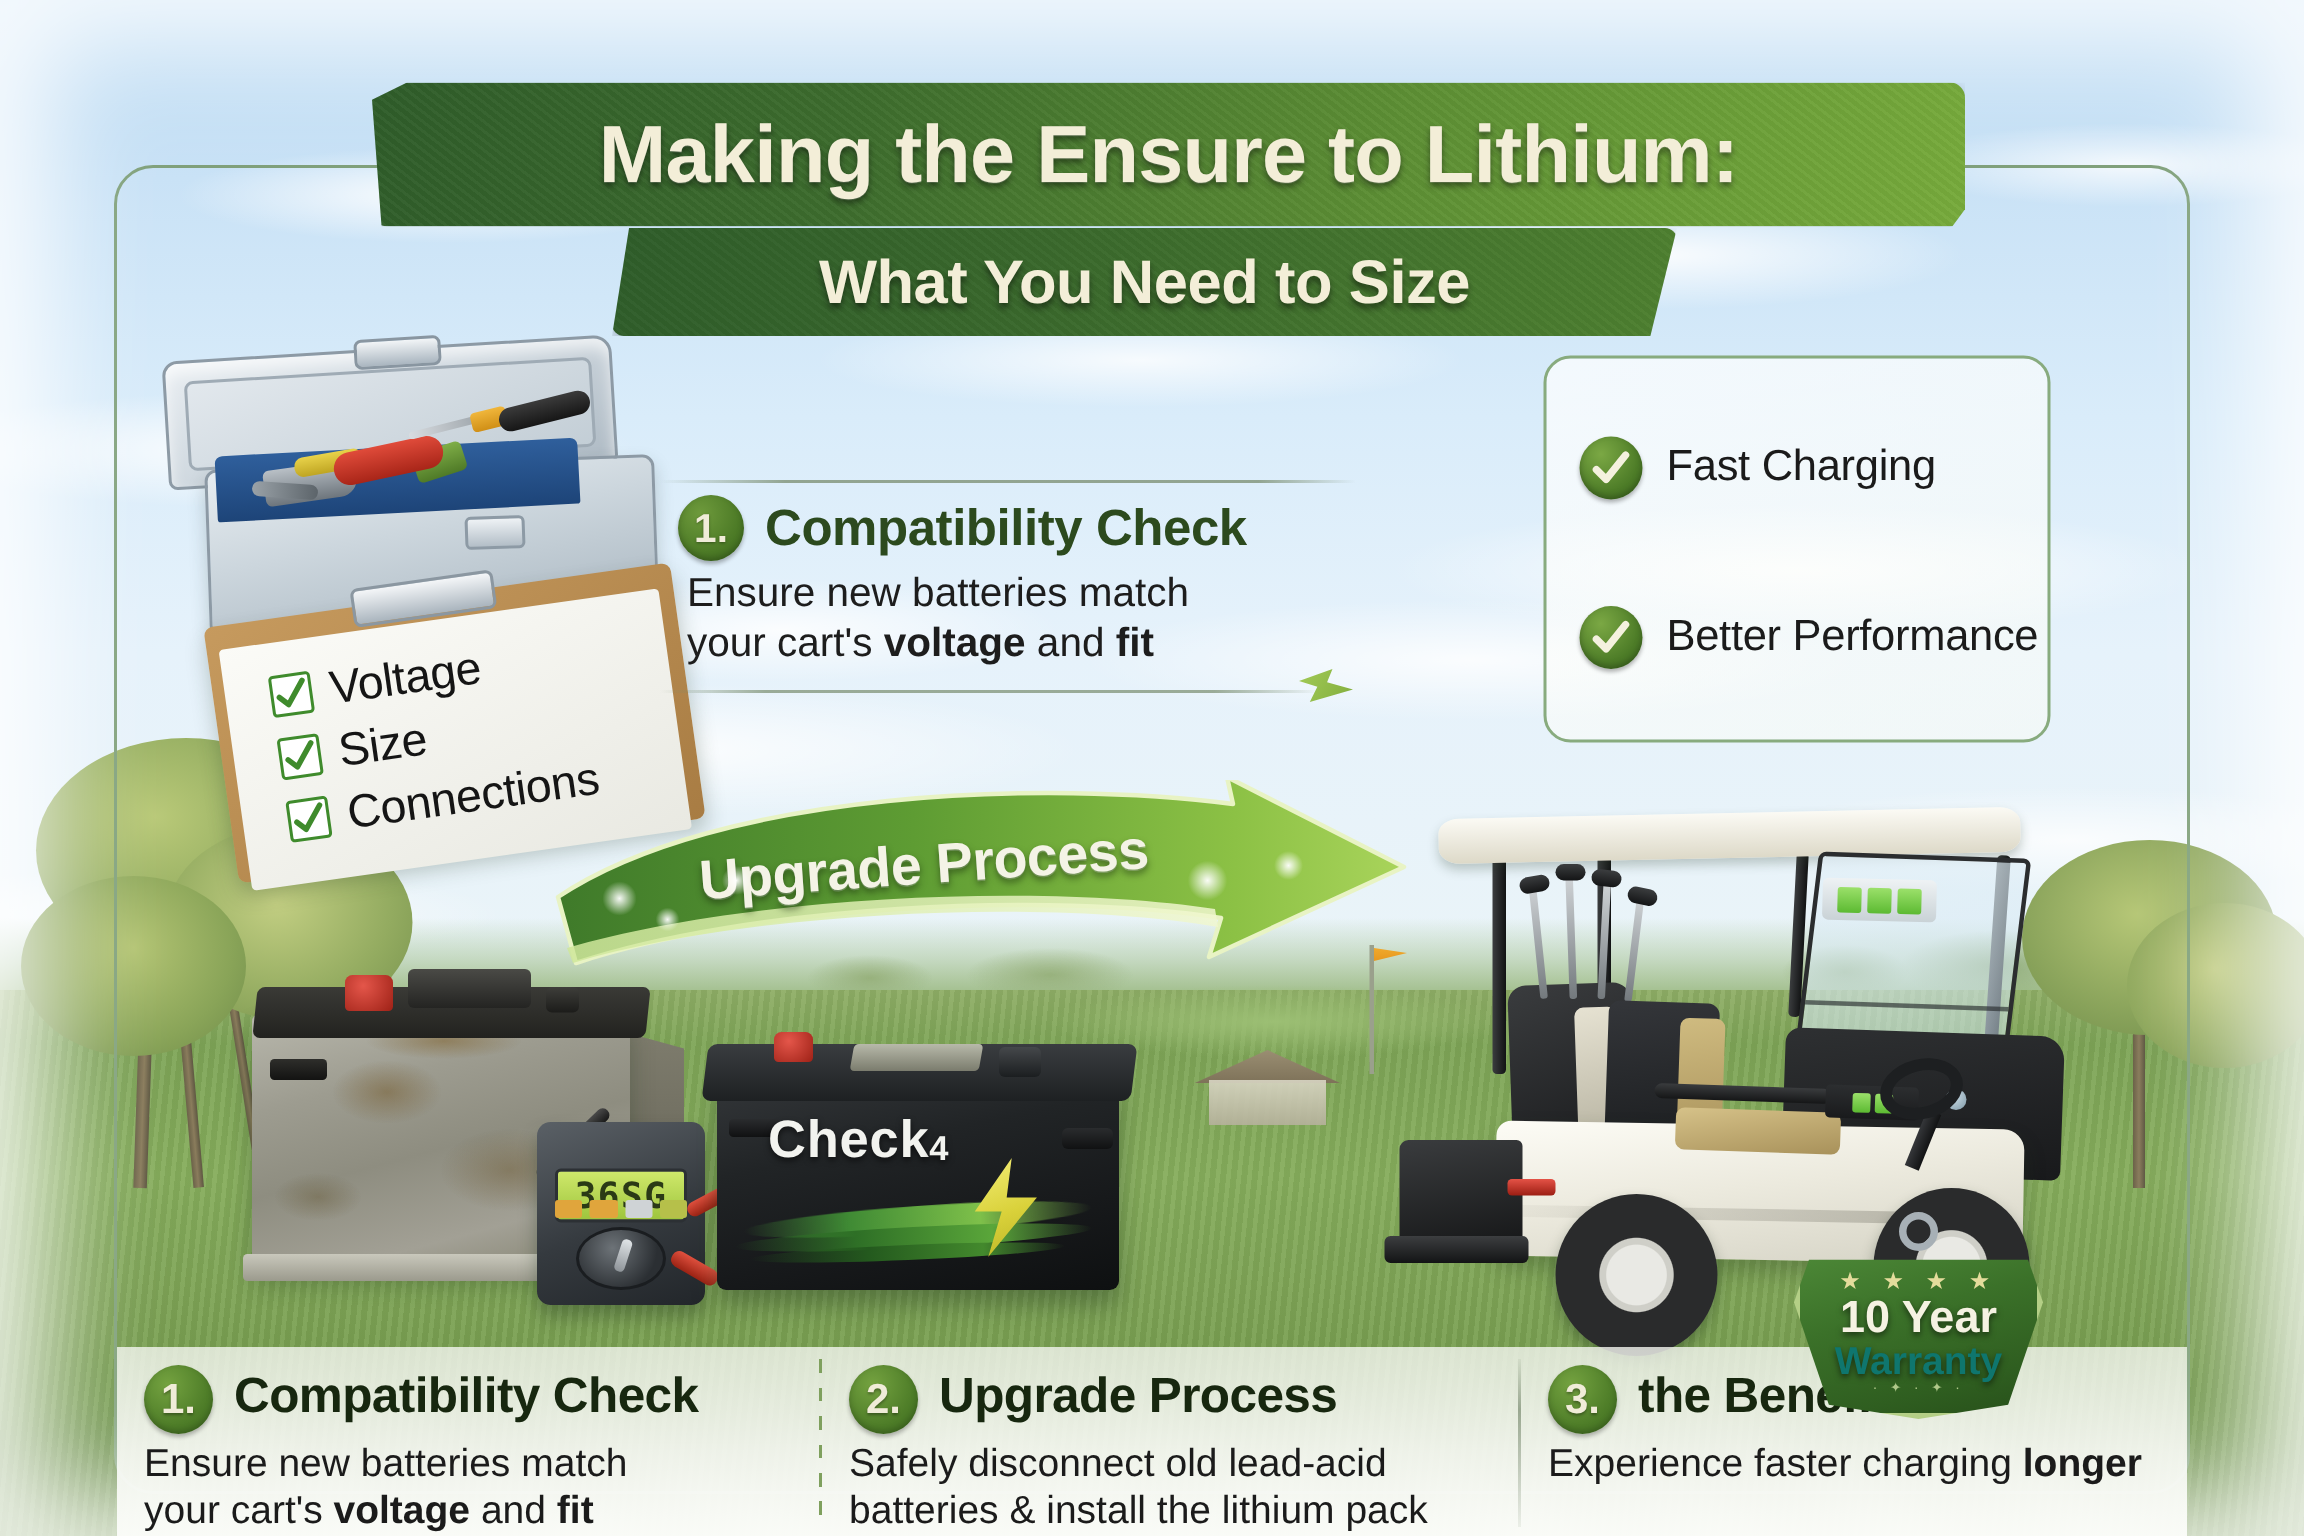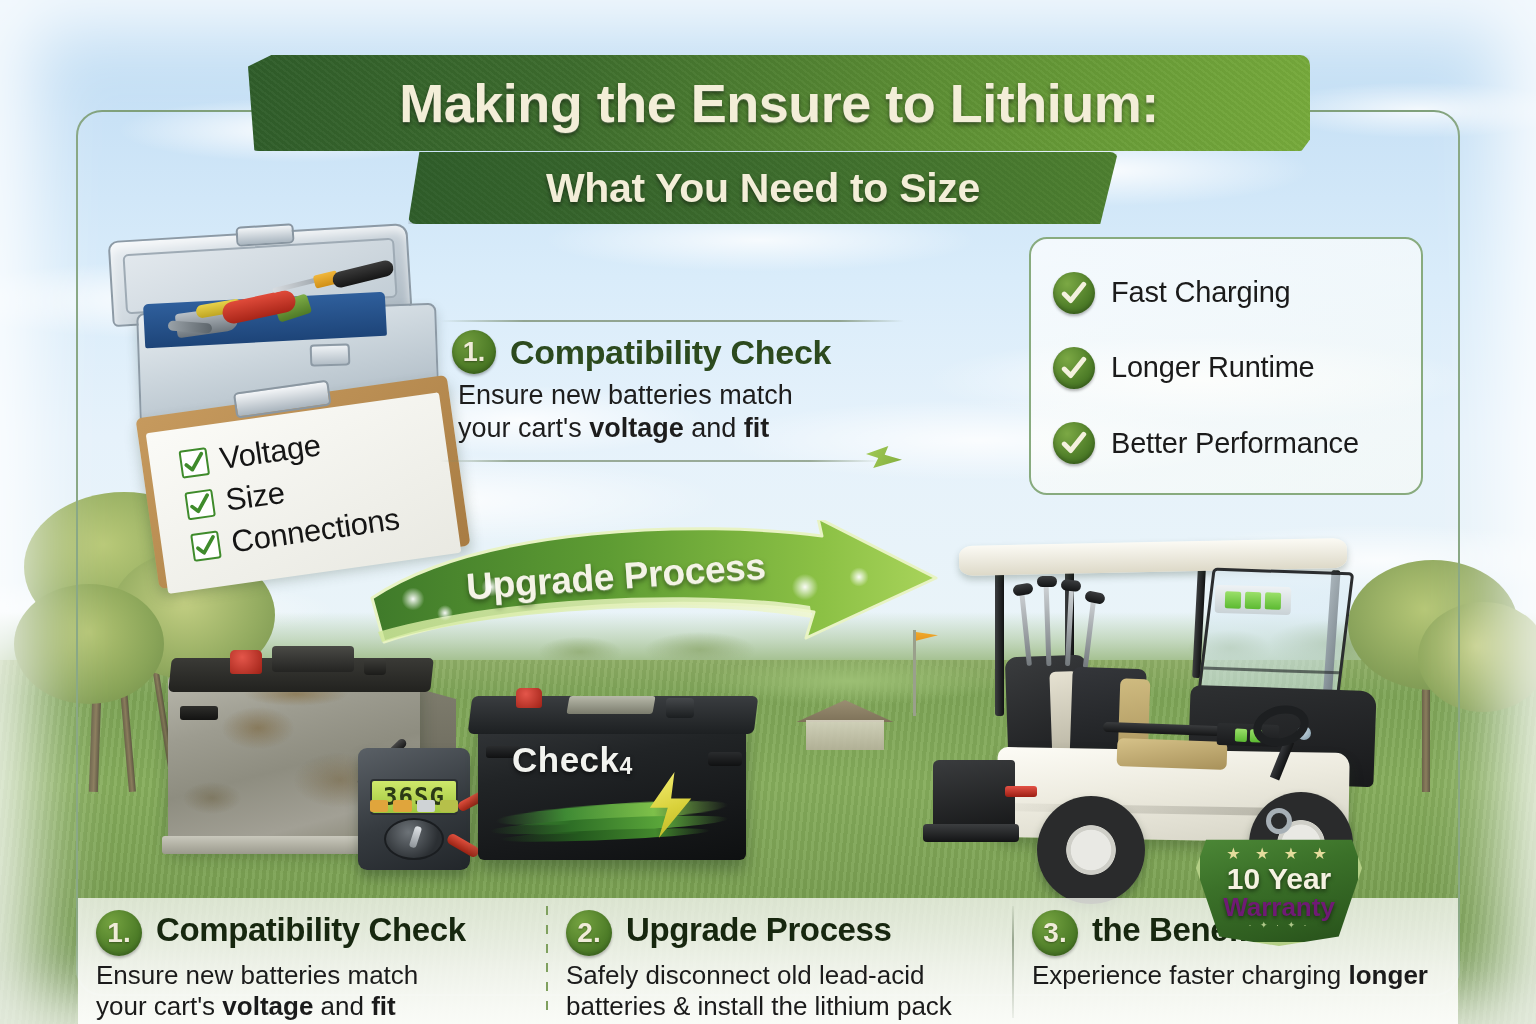--- a/index.html
+++ b/index.html
@@ -153,21 +153,21 @@
   }
   .banner-sub .txt {
     position:relative; z-index:2;
     font-size:41px; font-weight:bold; color:#f3eed8;
     letter-spacing:-.3px; white-space:nowrap;
     text-shadow:0 3px 4px rgba(0,0,0,.45);
   }
 
   
   .benefits {
-    position:absolute; left:1029px; top:237px; width:394px; height:258px;
+    position:absolute; left:1029px; top:237px; width:338px; height:258px;
     background:linear-gradient(160deg, rgba(255,255,255,.72), rgba(250,252,245,.52));
     border:2px solid #88ab7e; border-radius:18px;
     padding:16px 18px 12px 22px;
     display:flex; flex-direction:column; justify-content:space-around;
   }
   .benefit-row { display:flex; align-items:center; gap:16px; }
   .tick-circle {
     width:42px; height:42px; border-radius:50%; flex:0 0 42px;
     background:radial-gradient(circle at 34% 28%, #7ba844, #4e7d28 62%, #3c6a1f 100%);
     box-shadow:0 2px 3px rgba(0,0,0,.3), inset 0 -2px 4px rgba(0,0,0,.25);
@@ -522,21 +522,21 @@
     background:linear-gradient(165deg,#4e8a38 0%, #3b7129 40%, #2f5e20 78%, #27501a 100%);
     border:4px solid #b4cf86;
     clip-path:polygon(6% 10%, 94% 10%, 100% 34%, 86% 92%, 50% 100%, 14% 92%, 0 34%);
     box-shadow:0 6px 12px rgba(25,45,20,.4);
   }
   .w-stars { position:absolute; left:0; top:24px; width:166px; text-align:center;
     color:#e4dc9c; font-size:16px; letter-spacing:5px; }
   .w-l1 { position:absolute; left:0; top:42px; width:166px; text-align:center;
     font-size:30px; font-weight:bold; color:#f5f2e2; text-shadow:0 2px 4px rgba(0,0,0,.55); }
   .w-l2 { position:absolute; left:0; top:72px; width:166px; text-align:center;
-    font-size:26px; font-weight:bold; color:#701a75; text-shadow:0 2px 4px rgba(0,0,0,.55); }
+    font-size:26px; font-weight:bold; color:#0f766e; text-shadow:0 2px 4px rgba(0,0,0,.55); }
   .w-dots { position:absolute; left:0; top:100px; width:166px; text-align:center;
     color:#cfe2a4; font-size:9px; letter-spacing:3px; opacity:.8; }
 
   
   .bottom-strip {
     position:absolute; left:78px; top:898px; width:1380px; height:126px;
     background:linear-gradient(180deg, rgba(244,246,240,.80) 0%, rgba(249,250,246,.90) 55%, rgba(252,253,250,.94) 100%);
     display:flex; align-items:flex-start;
   }
   .bs-step { position:relative; height:126px; padding:12px 0 0 18px; }
@@ -793,28 +793,20 @@
           </svg>
       </span>
       <span class="benefit-label">Fast Charging</span>
     </div>
     <div class="benefit-row">
       <span class="tick-circle">
         <svg viewBox="0 0 24 24">
             <path d="M3 13 L9 19 L21 4" stroke="#f4f1de" stroke-width="4.5" fill="none" stroke-linecap="round" stroke-linejoin="round"></path>
           </svg>
       </span>
-      <span class="benefit-label">Longer Runtime</span>
-    </div>
-    <div class="benefit-row">
-      <span class="tick-circle">
-        <svg viewBox="0 0 24 24">
-            <path d="M3 13 L9 19 L21 4" stroke="#f4f1de" stroke-width="4.5" fill="none" stroke-linecap="round" stroke-linejoin="round"></path>
-          </svg>
-      </span>
       <span class="benefit-label">Better Performance</span>
     </div>
   </div>
 
   <div class="callout1">
     <div class="hr-top"></div>
     <div class="head">
       <span class="num-badge">1.</span>
       <span class="title">Compatibility Check</span>
     </div>

